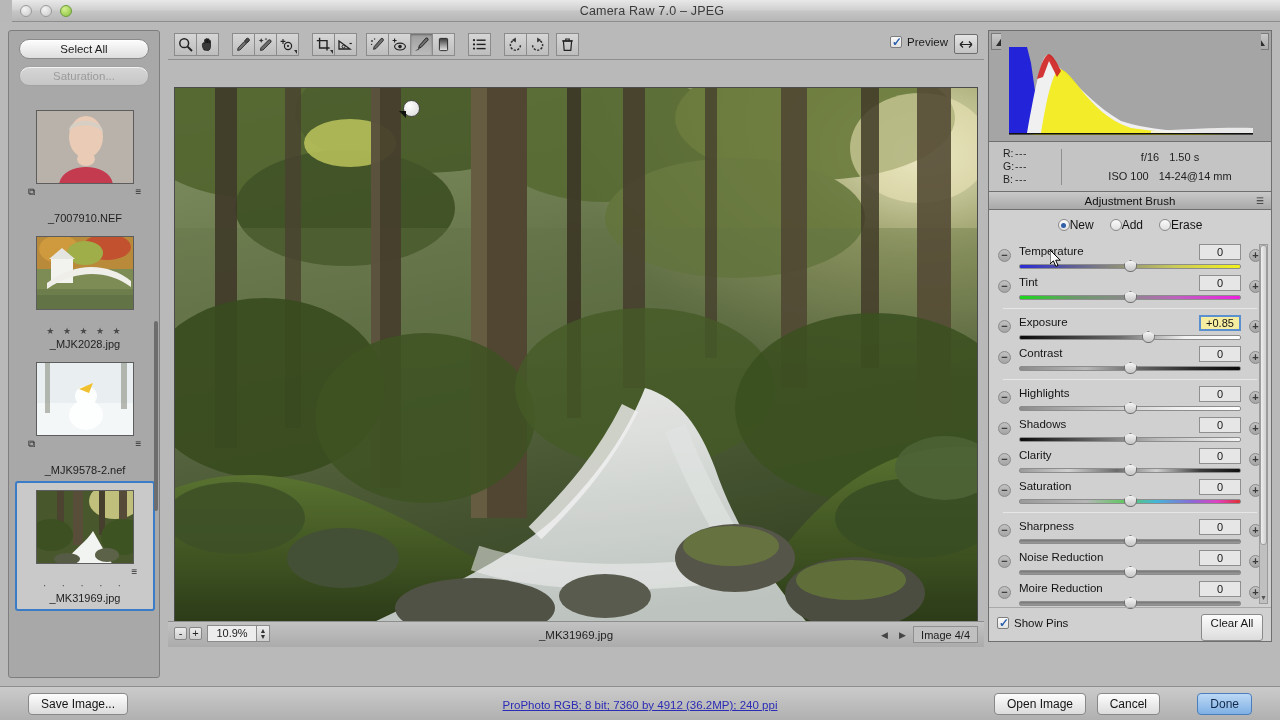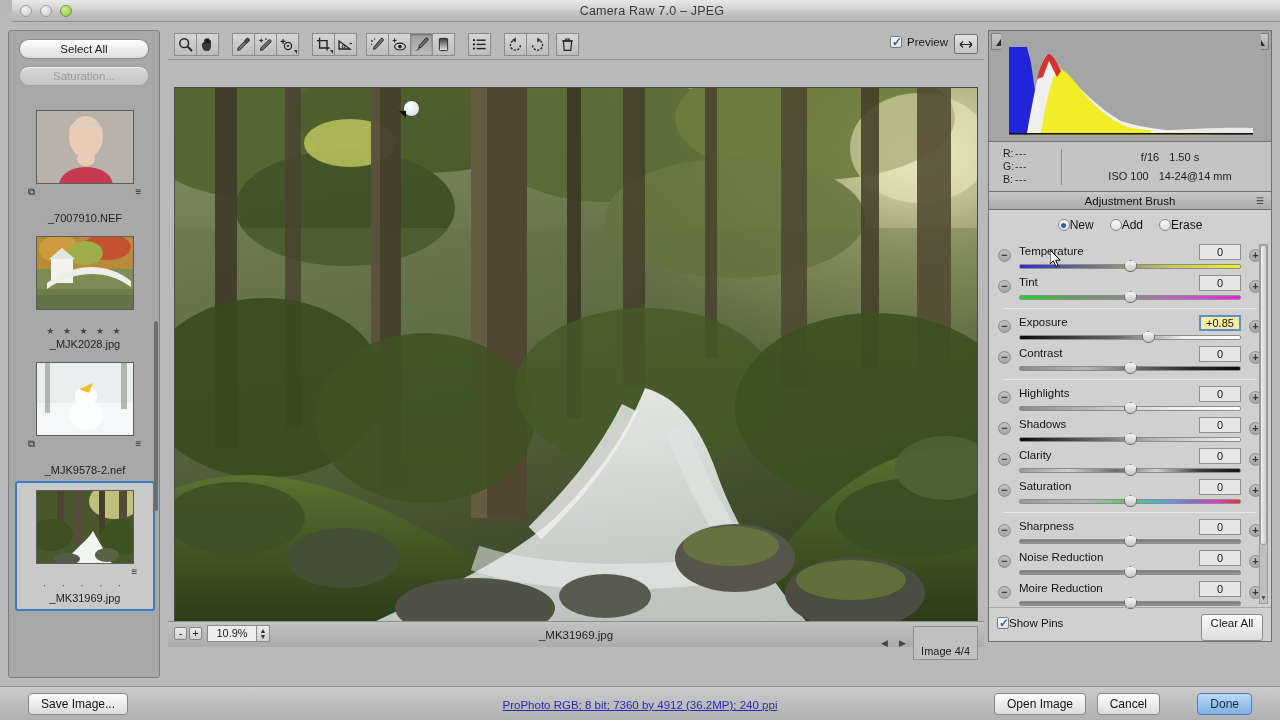--- a/index.html
+++ b/index.html
@@ -151,21 +151,21 @@
     border: 1px solid #8b8b8b; background: #ededed; color: #1c1c1c; margin-left: 3px; }
   .zstep { width: 13px; height: 17px; border: 1px solid #8b8b8b; border-left: none;
     background: linear-gradient(to bottom,#ececec,#cfcfcf);
     display: flex; flex-direction: column; align-items: center; justify-content: center;
     font-size: 7px; line-height: 6px; color: #333; }
   .sb-filename { position: absolute; left: 0; top: 0; width: 816px; height: 26px;
     line-height: 26px; text-align: center; font-size: 11.5px; color: #1f1f1f; }
   .navctl { position: absolute; right: 6px; top: 4px; display: flex; align-items: center; gap: 3px; }
   .navarrow { width: 15px; height: 17px; display: flex; align-items: center; justify-content: center;
     font-size: 9px; color: #444; }
-  .imgcount { height: 17px; line-height: 16px; padding: 16px 7px; font-size: 11px;
+  .imgcount { height: 17px; line-height: 16px; padding: 0 7px; font-size: 11px;
     border: 1px solid #8f8f8f; background: #c0c0c0; color: #1c1c1c; }
 
   
   .right {
     position: absolute; left: 988px; top: 8px; width: 284px; height: 648px;
   }
   .histo-box {
     position: relative; width: 284px; height: 112px; background: #a5a5a5;
     border: 1px solid #6f6f6f;
   }
@@ -245,21 +245,21 @@
     background: #c0c0c0; border: 1px solid #9b9b9b; }
   .panel-sb .thumbv { position: absolute; left: 0; top: 0; width: 7px; height: 300px;
     background: linear-gradient(to right,#efefef,#cfcfcf); border: 1px solid #9d9d9d; border-radius: 3px; }
   .panel-sb .arrw { position: absolute; left: 0; bottom: 0; width: 7px; height: 10px;
     font-size: 7px; text-align: center; color: #555; line-height: 10px; }
 
   .panel-foot {
     position: absolute; left: 0; bottom: 0; width: 282px; height: 34px;
     border-top: 1px solid #a9a9a9;
   }
-  .showpins { position: absolute; left: 8px; top: 9px; display: flex; align-items: center; 
+  .showpins { position: absolute; left: 8px; top: 9px; display: flex; align-items: center; gap: 5px;
     font-size: 11.5px; color: #141414; }
   .clearall { position: absolute; right: 8px; top: 6px; width: 62px; height: 27px;
     line-height: 17px; text-align: center; font-size: 11.5px; color: #161616;
     background: linear-gradient(to bottom,#fcfcfc,#dcdcdc);
     border: 1px solid #8a8a8a; border-radius: 3px; }
 
   
   .bottombar {
     position: absolute; left: 0; top: 686px; width: 1280px; height: 34px;
     background: linear-gradient(to bottom,#cbcbcb,#b0b0b0);

